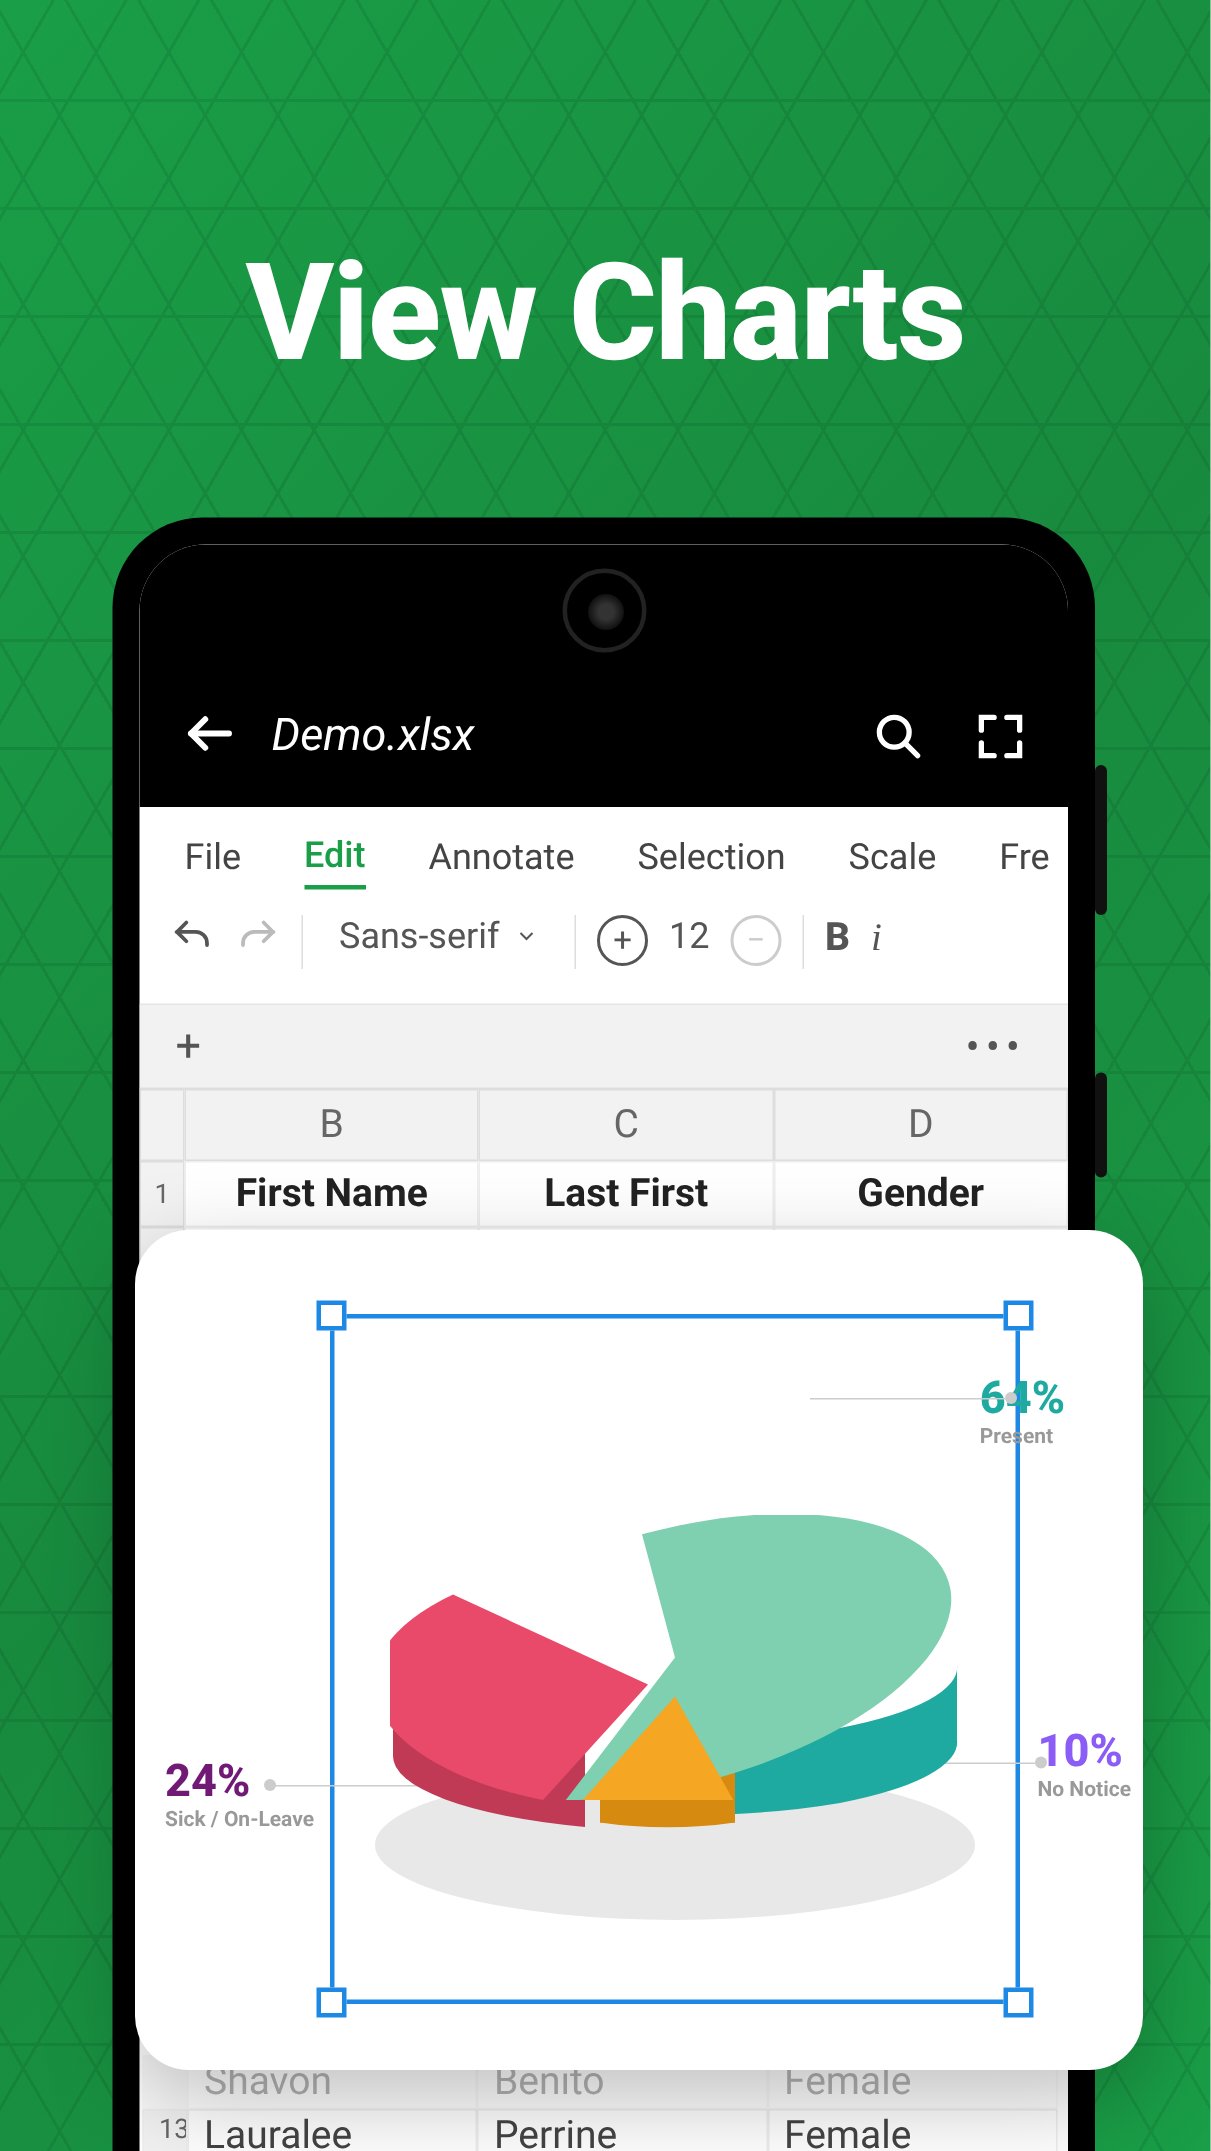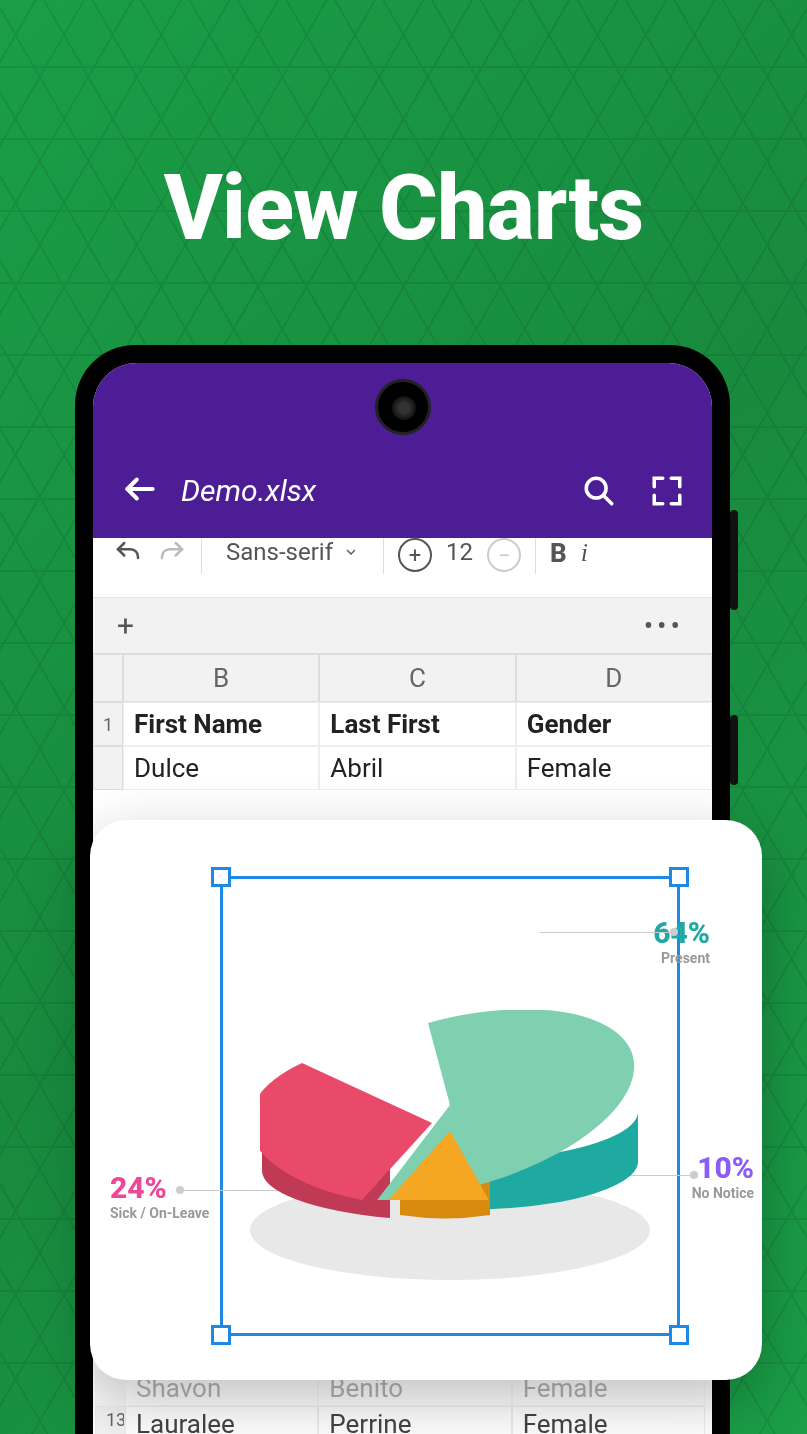--- a/index.html
+++ b/index.html
@@ -57,21 +57,21 @@
     left: 50%;
     transform: translateX(-50%);
     width: 56px; height: 56px;
     background: #000;
     border-radius: 50%;
     z-index: 50;
     border: 3px solid #222;
   }
   .camera::after{content:"";position:absolute;top:14px;left:14px;width:24px;height:24px;border-radius:50%;background:radial-gradient(circle,#333 30%,#111 70%);}
   .app-header {
-    background: #4c1d95;
+    background: #000000;
     height: 175px;
     display: flex;
     align-items: flex-end;
     padding: 0 28px 30px;
     color: #fff;
   }
   .back-arrow { width: 38px; height: 38px; cursor: pointer; }
   .file-title { font-size: 30px; font-style: italic; margin-left: 22px; flex: 1; }
   .hdr-icon { width: 34px; height: 34px; margin-left: 34px; cursor: pointer; }
   .menu-tabs {
@@ -119,21 +119,21 @@
     border-right: 1px solid #ddd;
     cursor: pointer;
   }
   .add-sheet { padding: 0 24px; font-size: 30px; color: #555; cursor:pointer; }
   .sheet-more { margin-left: auto; padding: 0 28px; font-size: 28px; color:#555; cursor:pointer; letter-spacing: 4px; }
   .grid { display: grid; grid-template-columns: 30px 1fr 1fr 1fr; font-size: 26px; color:#222; }
   .col-hdr { background:#f2f2f2; text-align:center; padding: 8px 0; border:1px solid #ddd; color:#666; }
   .corner { background:#f2f2f2; border:1px solid #ddd; }
   .row-hdr { background:#f2f2f2; text-align:center; font-size:18px; color:#666; border:1px solid #ddd; display:flex;align-items:center;justify-content:center; }
   .cell { border:1px solid #eee; padding: 6px 10px; white-space: nowrap; overflow: hidden; }
-  .cell.bold { font-weight: 700; }
+  .cell.bold { font-weight: 700; text-align: center; }
   .chart-overlay {
     position: absolute;
     top: 820px;
     left: 90px;
     width: 672px;
     height: 560px;
     background: #fff;
     border-radius: 36px;
     box-shadow: 0 20px 60px rgba(0,0,0,0.25);
     z-index: 100;
@@ -173,29 +173,29 @@
     border-radius: 50%;
   }
   .pie-side {
     position: absolute;
     top: 110px;
     left: 10px;
     width: 380px;
     height: 130px;
   }
   .pie-top-svg { position:absolute; top:30px; left:10px; width:380px; height:190px; }
-  .chart-label { position: absolute; text-align: right; }
+  .chart-label { position: absolute; text-align: left; }
   .chart-label .pct { font-size: 30px; font-weight: 800; }
   .chart-label .txt { font-size: 14px; color: #999; font-weight: bold; }
   .lbl-present { top: 95px; right: 52px; }
   .lbl-present .pct { color: #1eaaa0; }
   .lbl-nonotice { top: 330px; right: 8px; }
   .lbl-nonotice .pct { color: #8b5cf6; }
   .lbl-sick { top: 350px; left: 20px; text-align: left; }
-  .lbl-sick .pct { color: #ec4899; }
+  .lbl-sick .pct { color: #701a75; }
   .leader { position: absolute; border-top: 1px solid #ccc; }
   .leader-dot { position: absolute; width: 8px; height: 8px; background: #ccc; border-radius: 50%; }
   .below-rows {
     position: absolute;
     top: 1370px;
     left: 95px;
     width: 610px;
     font-size: 26px;
     color: #444;
   }
@@ -228,20 +228,28 @@
           <line x1="21" y1="21" x2="15" y2="15"></line>
         </svg>
       <svg class="hdr-icon" viewBox="0 0 24 24" fill="none" stroke="#fff" stroke-width="2.5" stroke-linecap="round">
           <polyline points="3 9 3 3 9 3"></polyline>
           <polyline points="21 9 21 3 15 3"></polyline>
           <polyline points="3 15 3 21 9 21"></polyline>
           <polyline points="21 15 21 21 15 21"></polyline>
         </svg>
     </div>
 
+    <div class="menu-tabs">
+      <div class="menu-tab">File</div>
+      <div class="menu-tab active">Edit</div>
+      <div class="menu-tab">Annotate</div>
+      <div class="menu-tab">Selection</div>
+      <div class="menu-tab">Scale</div>
+      <div class="menu-tab">Fre</div>
+    </div>
 
     <div class="toolbar">
       <svg class="tb-icon" viewBox="0 0 24 24" fill="none" stroke="#555" stroke-width="2" stroke-linecap="round">
           <path d="M9 14L4 9l5-5"></path>
           <path d="M4 9h10a6 6 0 016 6v1"></path>
         </svg>
       <svg class="tb-icon" viewBox="0 0 24 24" fill="none" stroke="#bbb" stroke-width="2" stroke-linecap="round">
           <path d="M15 14l5-5-5-5"></path>
           <path d="M20 9H10a6 6 0 00-6 6v1"></path>
         </svg>

